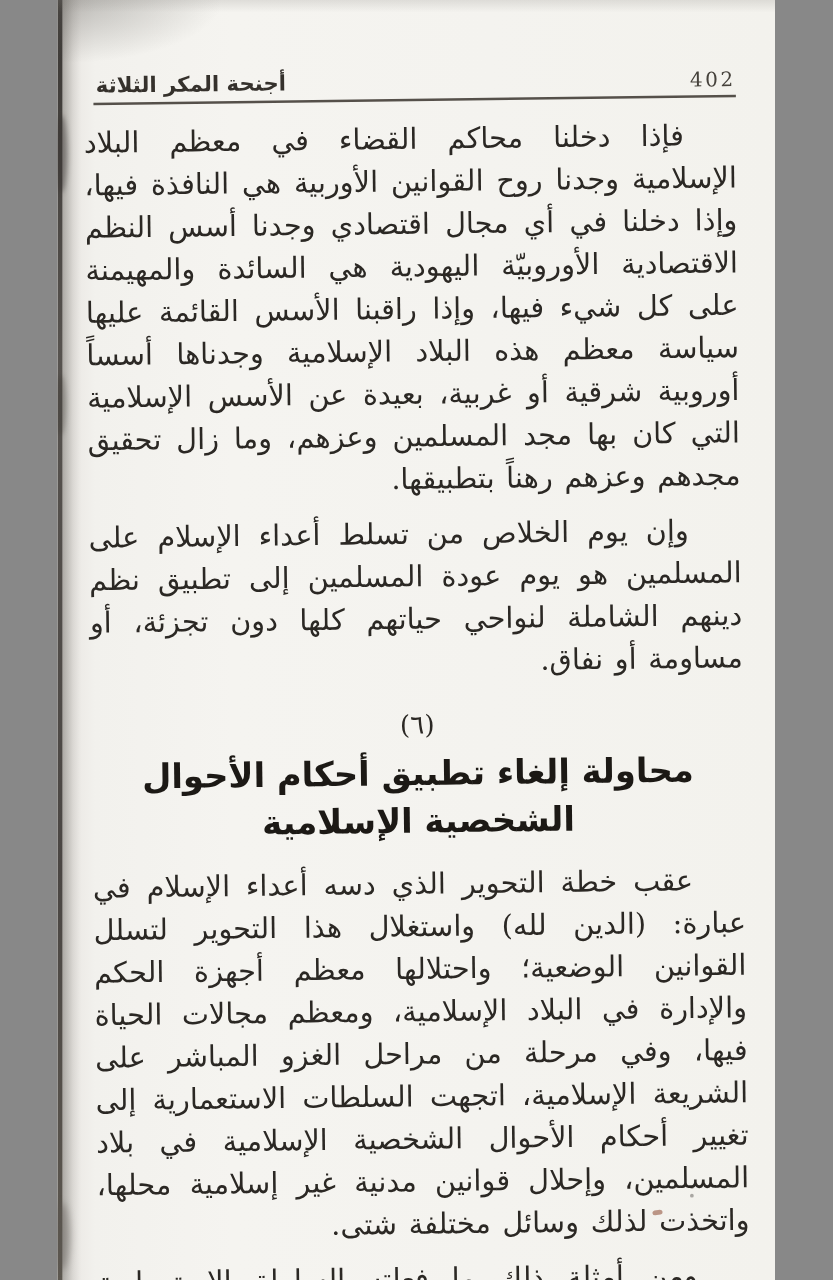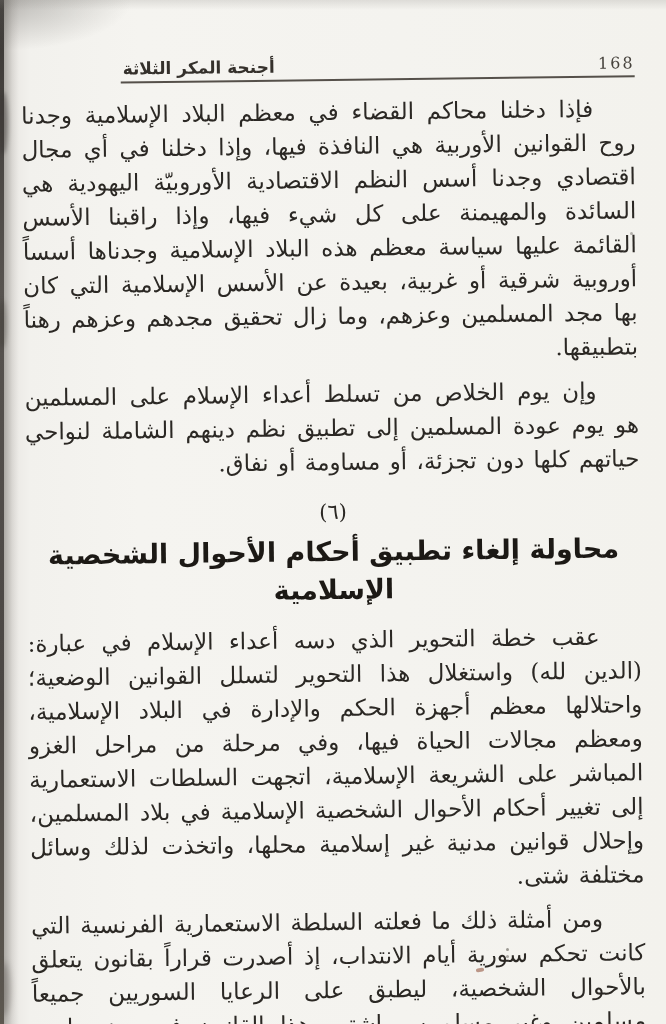--- a/index.html
+++ b/index.html
@@ -1,18 +1,18 @@
 <!DOCTYPE html>
 <html lang="ar"><head>
 <meta charset="utf-8">
 <style>
   html,body{margin:0;padding:0;background:#888;}
   .page{
     position:relative;
-    width:666px;height:1024px;
+    width:574px;height:1024px;
     margin:0 auto;
     overflow:hidden;
     background:linear-gradient(90deg,#dbd9d5 0px,#eceae6 16px,#f2f1ed 30px,#f5f4f0 140px,#f4f3ef 60%,#f3f2ed 100%);
     font-family:"DejaVu Serif","DejaVu Sans",serif;
   }
   
   .edge-dark{position:absolute;left:0;top:0;bottom:0;width:4px;
     background:linear-gradient(180deg,#3a3734,#57534f 28%,#4a4643 68%,#5d5850);}
   .edge-fade{position:absolute;left:4px;top:0;bottom:0;width:15px;
     background:linear-gradient(90deg,rgba(110,106,100,.45),rgba(140,136,130,.16) 55%,rgba(140,136,130,0));}
@@ -60,21 +60,21 @@
   <div class="smudge smudge-b"></div>
   <div class="smudge smudge-c"></div>
   <div class="speck-colon"></div>
   <div class="speck-v"></div>
   <div class="speck-dot"></div>
 
   <div class="content">
 
     <div class="header-row">
       <span class="book-title">أجنحة المكر الثلاثة</span>
-      <span class="page-num">168</span>
+      <span class="page-num">402</span>
     </div>
     <div class="header-rule"></div>
 
     <div class="body-text">
       <p class="para">فإذا دخلنا محاكم القضاء في معظم البلاد الإسلامية وجدنا روح القوانين الأوربية هي النافذة فيها، وإذا دخلنا في أي مجال اقتصادي وجدنا أسس النظم الاقتصادية الأوروبيّة اليهودية هي السائدة والمهيمنة على كل شيء فيها، وإذا راقبنا الأسس القائمة عليها سياسة معظم هذه البلاد الإسلامية وجدناها أسساً أوروبية شرقية أو غربية، بعيدة عن الأسس الإسلامية التي كان بها مجد المسلمين وعزهم، وما زال تحقيق مجدهم وعزهم رهناً بتطبيقها.</p>
       <p class="para p2">وإن يوم الخلاص من تسلط أعداء الإسلام على المسلمين هو يوم عودة المسلمين إلى تطبيق نظم دينهم الشاملة لنواحي حياتهم كلها دون تجزئة، أو مساومة أو نفاق.</p>
 
       <div class="section-num">(٦)</div>
       <h2 class="section-heading">محاولة إلغاء تطبيق أحكام الأحوال الشخصية الإسلامية</h2>
 

